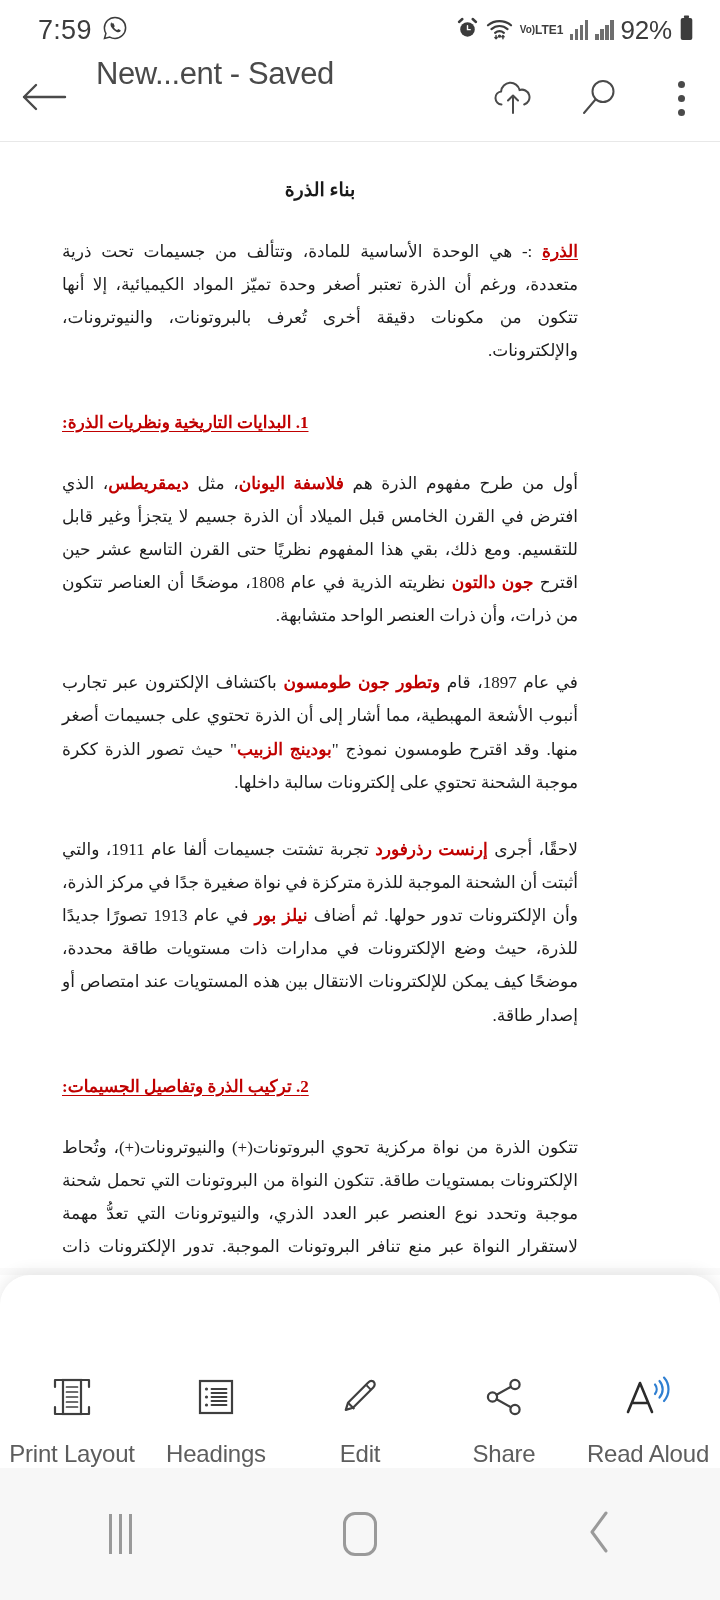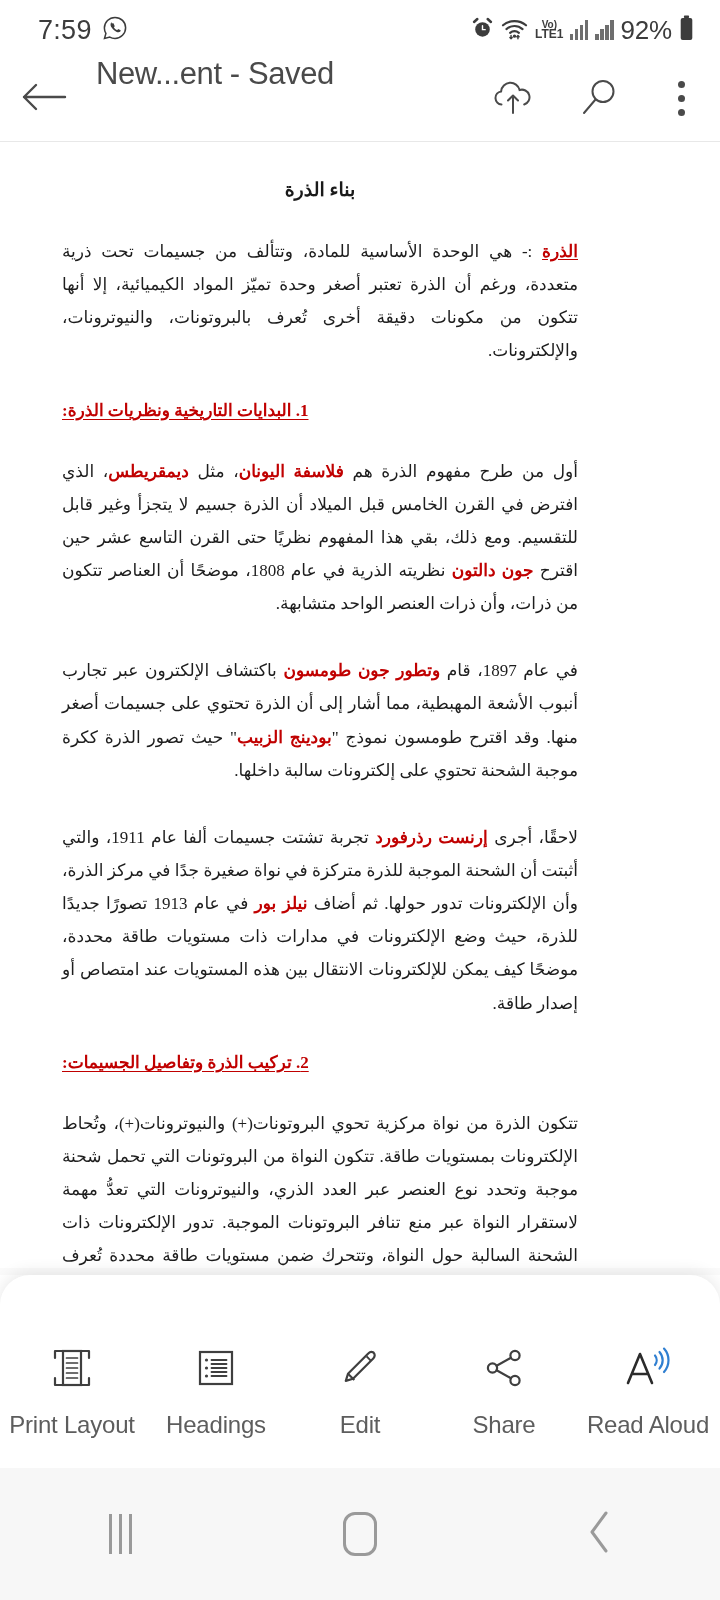--- a/index.html
+++ b/index.html
@@ -48,21 +48,21 @@
     gap: 7px;
   }
   .battery-pct {
     font-size: 26px;
     color: #3c3c3c;
     letter-spacing: -0.2px;
     text-align: center;
   }
   .volte-stack {
     display: flex;
-    flex-direction: column;
+    flex-direction: row;
     align-items: center;
     line-height: 0.85;
     margin-right: -1px;
   }
   .volte-top { font-size: 10px; color: #3c3c3c; font-weight: 700; }
   .volte-bot { font-size: 12px; color: #3c3c3c; font-weight: 700; }
 
   .sigbars { display: flex; align-items: flex-end; gap: 1.5px; height: 20px; }
   .sigbars i { display: block; width: 3.5px; background: #6e6e6e; }
   .sigbars i:nth-child(1) { height: 6px; }
@@ -136,37 +136,37 @@
     margin-top: 34px;
   }
   .doc-heading {
     font-family: "Liberation Serif", "DejaVu Serif", serif;
     font-size: 17px;
     font-weight: 700;
     color: #c00000;
     text-decoration: underline;
     text-underline-offset: 3px;
     text-align: left;
-    margin-top: 32px;
+    margin-top: 44px;
   }
   .em-red { color: #c00000; font-weight: 700; }
   .em-red-u { color: #c00000; font-weight: 700; text-decoration: underline; text-underline-offset: 2px; }
 
   
   .bottom-sheet {
     position: absolute;
     left: 0;
     bottom: 132px;
     width: 720px;
     height: 193px;
     background: #ffffff;
     border-radius: 30px 30px 0 0;
     box-shadow: 0 -3px 16px rgba(0,0,0,0.09);
     display: flex;
-    align-items: center;
+    align-items: flex-end;
     justify-content: space-around;
     padding-top: 36px;
     z-index: 5;
   }
   .sheet-item {
     display: flex;
     flex-direction: column;
     align-items: center;
     gap: 16px;
     width: 140px;

